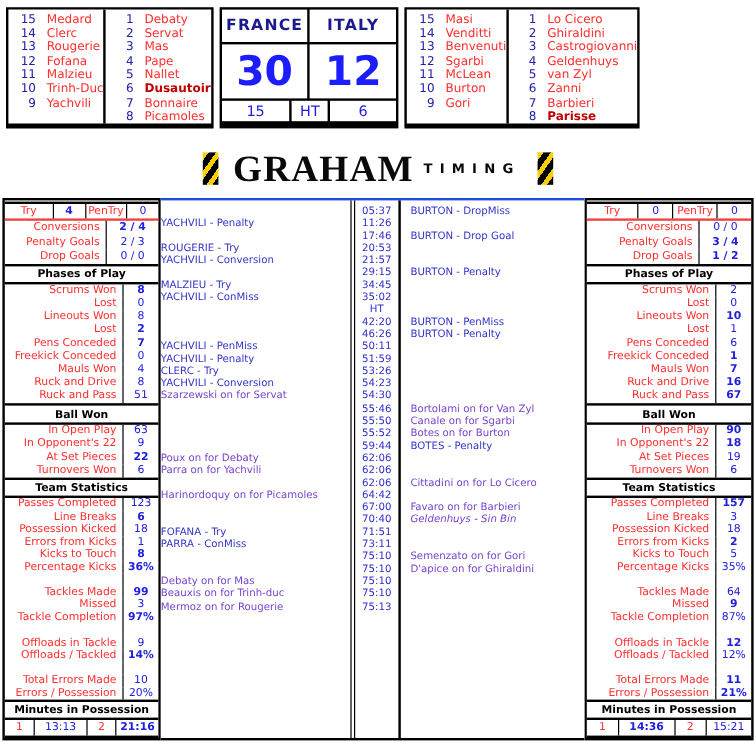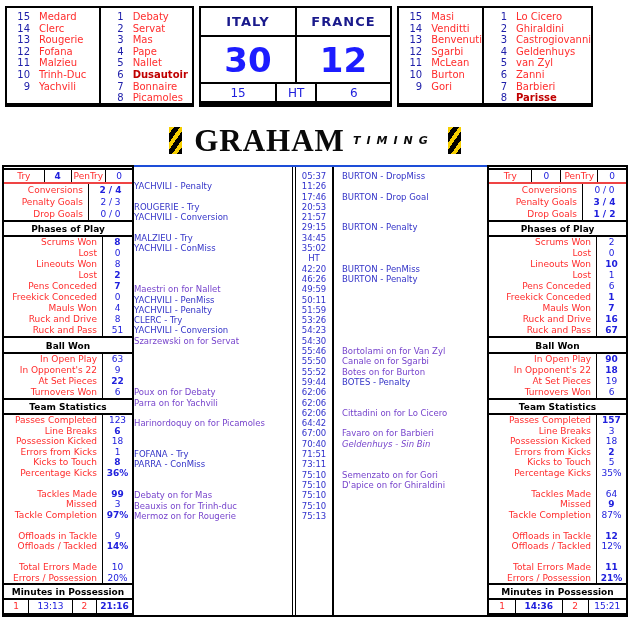--- a/index.html
+++ b/index.html
@@ -1,39 +1,39 @@
 <!DOCTYPE html>
 <html><head>
 <meta charset="utf-8">
 <style>
   html,body{margin:0;padding:0;background:#fff;}
   .page{position:relative;width:630px;height:619px;background:#fff;overflow:hidden;
         font-family:"DejaVu Sans","Liberation Sans",sans-serif;color:#000;}
   
-  .top{position:absolute;left:5px;top:6px;width:588px;height:101px;display:flex;gap:5px;}
+  .top{position:absolute;left:5px;top:6px;width:528px;height:101px;display:flex;gap:5px;}
   .roster{width:202px;border:2px solid #000;border-bottom:4px solid #000;display:flex;background:#fff;box-sizing:border-box;}
   .roster-col{flex:1;padding:3px 0 0 5px;box-sizing:border-box;}
   .roster-col.second{border-left:2px solid #000;}
   .r-row{display:flex;height:11.6px;line-height:11.6px;font-size:10px;white-space:nowrap;}
   .r-num{width:18px;text-align:right;color:#2020aa;margin-right:9px;}
   .r-name{color:#ff2d2d;}
   .r-name.cap{color:#c00000;font-weight:bold;text-align:right;}
   .scoreboard{width:206px;background:#000;padding:2px;display:flex;flex-direction:column;gap:2px;box-sizing:border-box;}
   .sb-row{display:flex;gap:2px;}
   .sb-cell{background:#fff;display:flex;align-items:center;justify-content:center;}
   .sb-name{height:27px;flex:1;font-size:13px;font-weight:bold;color:#1a1a8c;letter-spacing:1px;}
   .sb-score{height:45px;flex:1;font-size:34px;font-weight:bold;color:#1c1cff;}
   .sb-f1{height:17px;flex:0 0 39%;font-size:12px;color:#2020dd;}
   .sb-f2{height:17px;flex:0 0 20.4%;font-size:12px;color:#2020dd;}
   .sb-f3{height:17px;flex:1;font-size:12px;color:#2020dd;}
   
   .banner{position:absolute;left:0;top:121px;width:630px;height:38px;display:flex;align-items:center;justify-content:center;}
   .hazard{width:13px;height:27px;background:repeating-linear-gradient(125deg,#f6cf00 0 4px,#000 4px 9px);}
   .brand{font-family:"Liberation Serif","DejaVu Serif",serif;font-weight:bold;font-size:31px;line-height:27px;color:#0a0a0a;margin:0 8px 0 12px;letter-spacing:1px;}
-  .brand-sub{font-size:11px;font-weight:bold;letter-spacing:6px;color:#0a0a0a;margin-right:14px;font-style:italic;}
+  .brand-sub{font-size:11px;font-weight:bold;letter-spacing:6px;color:#0a0a0a;margin-right:14px;}
   
   .main{position:absolute;left:2px;top:165px;width:626px;height:452px;display:flex;}
   .panel{width:132px;border:2px solid #000;box-sizing:border-box;display:flex;flex-direction:column;font-size:9px;background:#fff;}
   .panel.right{width:141px;}
   .p-spacer{height:5px;}
   .tryrow{height:12px;line-height:12px;border-top:2px solid #000;border-bottom:2px solid #ef4444;display:flex;}
   .tc{box-sizing:border-box;text-align:center;}
   .tc.l{color:#ff2d2d;}
   .tc.v{color:#2020dd;}
   .tc1{flex:0 0 31%;}
@@ -156,22 +156,22 @@
 
           <div class="r-row">
             <span class="r-num">8</span>
             <span class="r-name">Picamoles</span>
           </div>
         </div>
     </div>
 
     <div class="scoreboard">
       <div class="sb-row">
+        <div class="sb-cell sb-name">FRANCE</div>
         <div class="sb-cell sb-name">ITALY</div>
-        <div class="sb-cell sb-name">FRANCE</div>
       </div>
       <div class="sb-row">
         <div class="sb-cell sb-score">30</div>
         <div class="sb-cell sb-score">12</div>
       </div>
       <div class="sb-row">
         <div class="sb-cell sb-f1">15</div>
         <div class="sb-cell sb-f2">HT</div>
         <div class="sb-cell sb-f3">6</div>
       </div>
@@ -526,25 +526,20 @@
             <span class="tt">42:20</span>
             <span class="ta ev">BURTON - PenMiss</span>
           </div>
 
           <div class="trow">
             <span class="th"></span>
             <span class="tt">46:26</span>
             <span class="ta ev">BURTON - Penalty</span>
           </div>
 
-          <div class="trow">
-            <span class="th sub">Maestri on for Nallet</span>
-            <span class="tt">49:59</span>
-            <span class="ta"></span>
-          </div>
 
           <div class="trow">
             <span class="th ev">YACHVILI - PenMiss</span>
             <span class="tt">50:11</span>
             <span class="ta"></span>
           </div>
 
           <div class="trow">
             <span class="th ev">YACHVILI - Penalty</span>
             <span class="tt">51:59</span>

